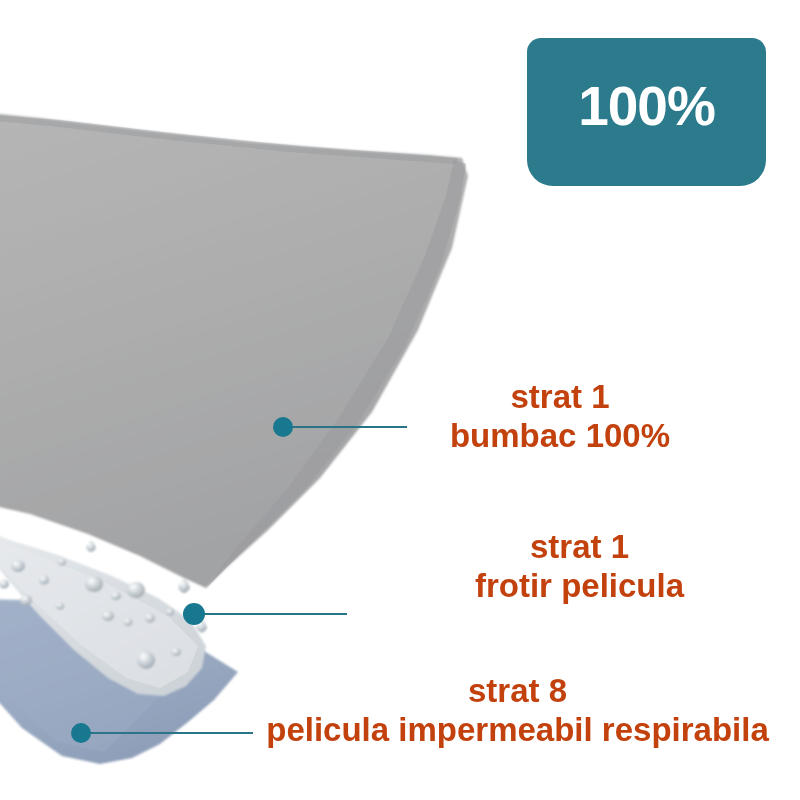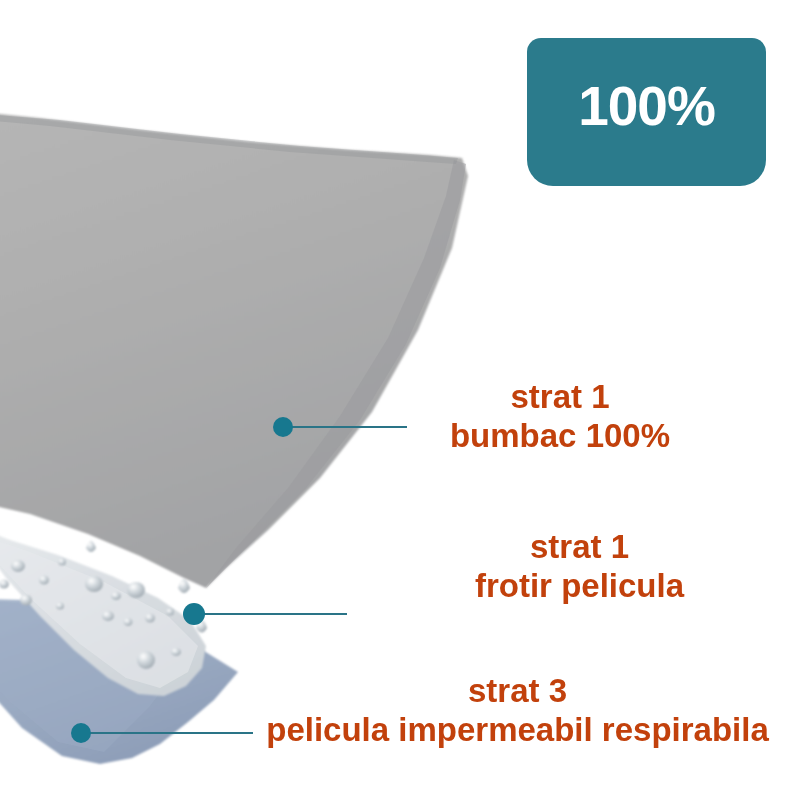--- a/index.html
+++ b/index.html
@@ -203,17 +203,17 @@
     <span class="line-top">strat 1</span>
     <span class="line-bottom">bumbac 100%</span>
   </div>
 
   <div class="callout-label" id="callout-label-2">
     <span class="line-top">strat 1</span>
     <span class="line-bottom">frotir pelicula</span>
   </div>
 
   <div class="callout-label" id="callout-label-3">
-    <span class="line-top">strat 3</span>
+    <span class="line-top">strat 8</span>
     <span class="line-bottom">pelicula impermeabil respirabila</span>
   </div>
 
 </div>
 
 </body></html>

